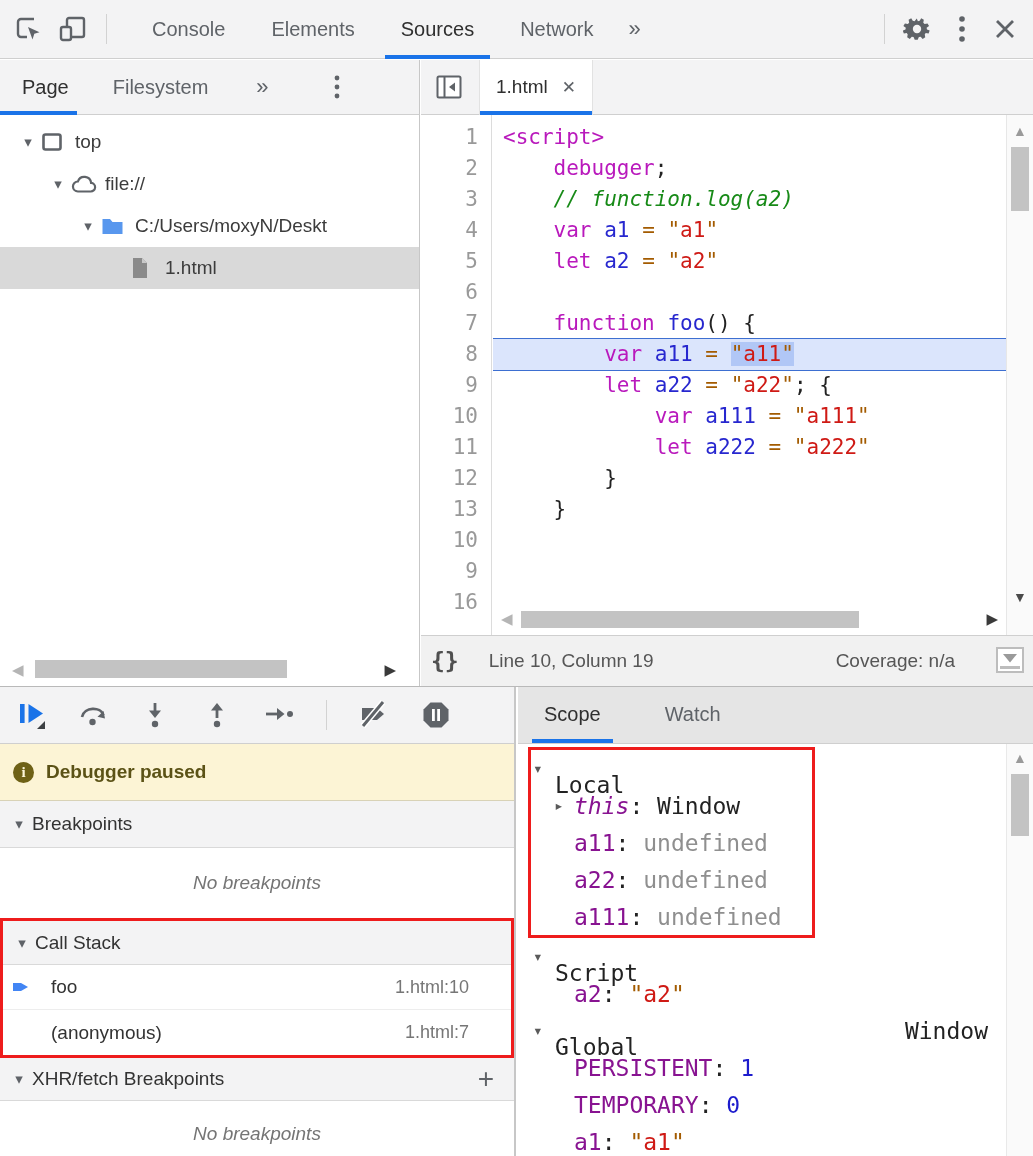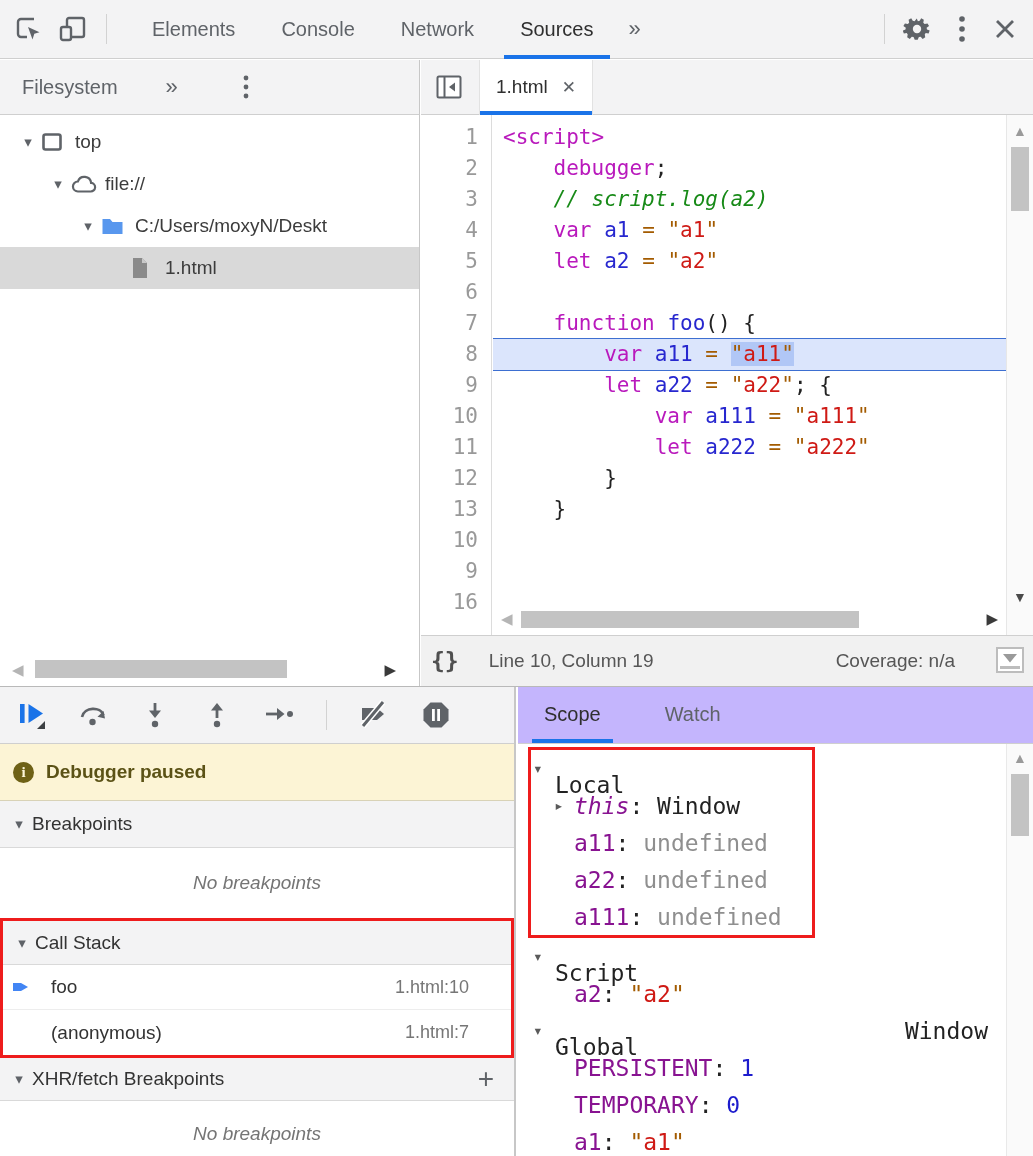--- a/index.html
+++ b/index.html
@@ -115,21 +115,21 @@
   .frame-row:last-child { border-bottom:none; }
   .frame-arrow { width:26px; margin-left:8px; flex:none; display:flex; align-items:center; }
   .frame-name { font-size:19px; color:#333; margin-left:14px; }
   .frame-loc { margin-left:auto; padding-right:42px; font-size:18px; color:#767676; }
   #xhr-header { height:43px; }
   #xhr-plus { margin-left:auto; margin-right:20px; font-size:28px; color:#5f6368; font-weight:normal; line-height:20px; }
   #xhr-empty { padding-top:22px; }
 
   
   #bottom-right { position:absolute; left:518px; top:687px; width:515px; height:469px; background:#fff; overflow:hidden; }
-  #scope-tabbar { height:57px; background:#c4b5fd; border-bottom:1px solid #cfcfcf;
+  #scope-tabbar { height:57px; background:#e5e5e5; border-bottom:1px solid #cfcfcf;
     display:flex; align-items:flex-end; padding-left:12px; }
   .scope-tab { position:relative; height:57px; display:flex; align-items:center; padding:0 14px;
     font-size:20px; color:#5f6368; }
   .scope-tab.active { color:#2f2f2f; }
   .scope-tab.active::after { content:""; position:absolute; left:2px; right:2px; bottom:0; height:4px;
     background:var(--c-accent,#1a73e8); }
   #watch-tab { margin-left:36px; }
   #scope-body { position:relative; padding-top:3px; }
   #scope-vscroll { position:absolute; right:0; top:57px; bottom:0; width:27px; background:#fafafa; border-left:1px solid #e9e9e9; }
   #scope-vscroll .thumb { left:4px; right:4px; top:30px; height:62px; }
@@ -163,24 +163,24 @@
       </svg>
     </span>
     <span class="icon-btn" id="device-btn">
       <svg width="30" height="28" viewBox="0 0 30 28">
         <rect x="9" y="3" width="17" height="19" rx="2" fill="none" stroke="#5f6368" stroke-width="2.4"></rect>
         <rect x="3" y="12" width="10" height="13" rx="2" fill="#f3f3f4" stroke="#5f6368" stroke-width="2.4"></rect>
       </svg>
     </span>
     <span class="vsep" id="sep1"></span>
     <div id="main-tabs">
+        <div class="main-tab">Console</div>
         <div class="main-tab">Elements</div>
-        <div class="main-tab">Console</div>
+        <div class="main-tab active">Sources</div>
         <div class="main-tab">Network</div>
-        <div class="main-tab active">Sources</div>
       </div>
     <span class="chevron">»</span>
     <div id="right-icons">
       <span class="vsep"></span>
       <span class="icon-btn" id="gear-btn">
         <svg width="28" height="28" viewBox="0 0 28 28">
           <path fill="#5f6368" d="M14 2.5l1.2 3.1 2-.5 1.7-2.8 2.9 1.7-.6 3.2 1.5 1.4 3.2-.6 1.7 2.9-2.7 1.8.4 2 3 1.3-1.2 3.1-3.2-.5-1.1 1.7.6 3.2-2.9 1.7-2.2-2.5-2 .5-1.3 3h-3.3l-1.3-3-2 -.5-2.2 2.5-2.9-1.7.6-3.2-1.1-1.7-3.2.5-1.2-3.1 3-1.3.4-2-2.7-1.8 1.7-2.9 3.2.6 1.5-1.4-.6-3.2 2.9-1.7 1.7 2.8 2 .5z" transform="translate(1.2 1.2) scale(0.9)"></path>
           <circle cx="14" cy="14" r="4.2" fill="#f3f3f4"></circle>
         </svg>
       </span>
@@ -194,20 +194,21 @@
       <span class="icon-btn" id="close-btn">
         <svg width="24" height="24" viewBox="0 0 24 24">
           <path d="M4,4 L20,20 M20,4 L4,20" stroke="#5f6368" stroke-width="2.8"></path>
         </svg>
       </span>
     </div>
   </div>
 
   <div id="subbar-left">
     <div id="nav-tabs" style="display:flex;height:55px;">
+        <div class="nav-tab active">Page</div>
         <div class="nav-tab">Filesystem</div>
       </div>
     <span class="chevron" id="nav-chevron">»</span>
     <span class="icon-btn" id="nav-kebab">
       <svg width="8" height="26" viewBox="0 0 8 26">
         <circle cx="4" cy="4" r="2.4" fill="#5f6368"></circle>
           <circle cx="4" cy="13" r="2.4" fill="#5f6368"></circle>
           <circle cx="4" cy="22" r="2.4" fill="#5f6368"></circle>
       </svg>
     </span>
@@ -288,21 +289,21 @@
         <div class="gut-num">11</div>
         <div class="gut-num">12</div>
         <div class="gut-num">13</div>
         <div class="gut-num">10</div>
         <div class="gut-num">9</div>
         <div class="gut-num">16</div>
       </div>
     <div id="code-lines">
         <div class="code-line"><span class="tk-tag">&lt;script&gt;</span></div>
         <div class="code-line"><span class="tk-plain">    </span><span class="tk-keyword">debugger</span><span class="tk-plain">;</span></div>
-        <div class="code-line"><span class="tk-plain">    </span><span class="tk-comment">// script.log(a2)</span></div>
+        <div class="code-line"><span class="tk-plain">    </span><span class="tk-comment">// function.log(a2)</span></div>
         <div class="code-line"><span class="tk-plain">    </span><span class="tk-keyword">var</span><span class="tk-plain"> </span><span class="tk-variable">a1</span><span class="tk-plain"> </span><span class="tk-operator">=</span><span class="tk-plain"> </span><span class="tk-quote">"</span><span class="tk-string">a1</span><span class="tk-quote">"</span></div>
         <div class="code-line"><span class="tk-plain">    </span><span class="tk-keyword">let</span><span class="tk-plain"> </span><span class="tk-variable">a2</span><span class="tk-plain"> </span><span class="tk-operator">=</span><span class="tk-plain"> </span><span class="tk-quote">"</span><span class="tk-string">a2</span><span class="tk-quote">"</span></div>
         <div class="code-line">&nbsp;</div>
         <div class="code-line"><span class="tk-plain">    </span><span class="tk-keyword">function</span><span class="tk-plain"> </span><span class="tk-variable">foo</span><span class="tk-plain">() {</span></div>
         <div class="code-line exec"><span class="tk-plain">        </span><span class="tk-keyword">var</span><span class="tk-plain"> </span><span class="tk-variable">a11</span><span class="tk-plain"> </span><span class="tk-operator">=</span><span class="tk-plain"> </span><span class="tk-quote tk-sel">"</span><span class="tk-string tk-sel">a11</span><span class="tk-quote tk-sel">"</span></div>
         <div class="code-line"><span class="tk-plain">        </span><span class="tk-keyword">let</span><span class="tk-plain"> </span><span class="tk-variable">a22</span><span class="tk-plain"> </span><span class="tk-operator">=</span><span class="tk-plain"> </span><span class="tk-quote">"</span><span class="tk-string">a22</span><span class="tk-quote">"</span><span class="tk-plain">; {</span></div>
         <div class="code-line"><span class="tk-plain">            </span><span class="tk-keyword">var</span><span class="tk-plain"> </span><span class="tk-variable">a111</span><span class="tk-plain"> </span><span class="tk-operator">=</span><span class="tk-plain"> </span><span class="tk-quote">"</span><span class="tk-string">a111</span><span class="tk-quote">"</span></div>
         <div class="code-line"><span class="tk-plain">            </span><span class="tk-keyword">let</span><span class="tk-plain"> </span><span class="tk-variable">a222</span><span class="tk-plain"> </span><span class="tk-operator">=</span><span class="tk-plain"> </span><span class="tk-quote">"</span><span class="tk-string">a222</span><span class="tk-quote">"</span></div>
         <div class="code-line"><span class="tk-plain">        }</span></div>
         <div class="code-line"><span class="tk-plain">    }</span></div>

